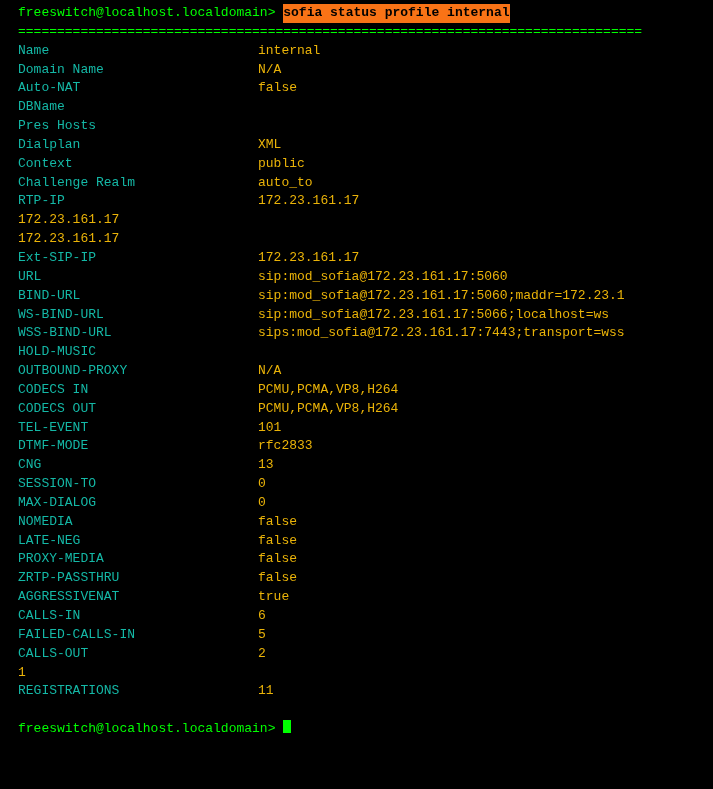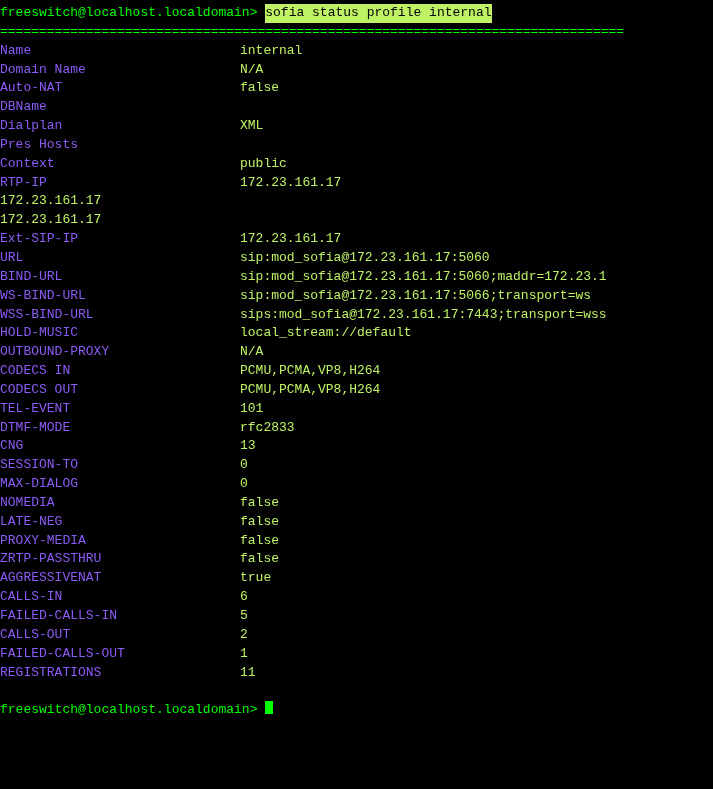--- a/index.html
+++ b/index.html
@@ -11,41 +11,42 @@
       background-color: #000000;
       color: #00ff00;
       font-family: 'Courier New', Courier, monospace;
       font-size: 13px;
       line-height: 1.45;
       width: 713px;
       min-height: 789px;
       overflow-x: hidden;
     }
     .terminal {
-      padding: 4px 0;
+      padding: 4px 18px;
       width: 100%;
     }
     .line {
       display: flex;
       white-space: pre;
     }
     .prompt {
       color: #00ff00;
     }
     .command-highlight {
-      background-color: #bef264;
+      background-color: #f97316;
       color: #000000;
+      font-weight: bold;
     }
     .label-col {
       display: inline-block;
       width: 240px;
-      color: #8b5cf6;
+      color: #14b8a6;
     }
     .value-col {
-      color: #bef264;
+      color: #eab308;
     }
     .cursor {
       display: inline-block;
       width: 8px;
       height: 13px;
       background: #00ff00;
       vertical-align: text-bottom;
     }
   </style>
 </head>
@@ -59,49 +60,50 @@
 
   <div class="line">
     <span>================================================================================</span>
   </div>
 
   <div id="data-rows">
       <div class="line"><span class="label-col">Name</span><span class="value-col">internal</span></div>
       <div class="line"><span class="label-col">Domain Name</span><span class="value-col">N/A</span></div>
       <div class="line"><span class="label-col">Auto-NAT</span><span class="value-col">false</span></div>
       <div class="line"><span class="label-col">DBName</span></div>
+      <div class="line"><span class="label-col">Pres Hosts</span><span class="value-col"></span></div>
       <div class="line"><span class="label-col">Dialplan</span><span class="value-col">XML</span></div>
-      <div class="line"><span class="label-col">Pres Hosts</span><span class="value-col"></span></div>
       <div class="line"><span class="label-col">Context</span><span class="value-col">public</span></div>
+      <div class="line"><span class="label-col">Challenge Realm</span><span class="value-col">auto_to</span></div>
       <div class="line"><span class="label-col">RTP-IP</span><span class="value-col">172.23.161.17</span></div>
       <div class="line"><span class="value-col">172.23.161.17</span></div>
       <div class="line"><span class="value-col">172.23.161.17</span></div>
       <div class="line"><span class="label-col">Ext-SIP-IP</span><span class="value-col">172.23.161.17</span></div>
       <div class="line"><span class="label-col">URL</span><span class="value-col">sip:mod_sofia@172.23.161.17:5060</span></div>
       <div class="line"><span class="label-col">BIND-URL</span><span class="value-col">sip:mod_sofia@172.23.161.17:5060;maddr=172.23.1</span></div>
-      <div class="line"><span class="label-col">WS-BIND-URL</span><span class="value-col">sip:mod_sofia@172.23.161.17:5066;transport=ws</span></div>
+      <div class="line"><span class="label-col">WS-BIND-URL</span><span class="value-col">sip:mod_sofia@172.23.161.17:5066;localhost=ws</span></div>
       <div class="line"><span class="label-col">WSS-BIND-URL</span><span class="value-col">sips:mod_sofia@172.23.161.17:7443;transport=wss</span></div>
-      <div class="line"><span class="label-col">HOLD-MUSIC</span><span class="value-col">local_stream://default</span></div>
+      <div class="line"><span class="label-col">HOLD-MUSIC</span></div>
       <div class="line"><span class="label-col">OUTBOUND-PROXY</span><span class="value-col">N/A</span></div>
       <div class="line"><span class="label-col">CODECS IN</span><span class="value-col">PCMU,PCMA,VP8,H264</span></div>
       <div class="line"><span class="label-col">CODECS OUT</span><span class="value-col">PCMU,PCMA,VP8,H264</span></div>
       <div class="line"><span class="label-col">TEL-EVENT</span><span class="value-col">101</span></div>
       <div class="line"><span class="label-col">DTMF-MODE</span><span class="value-col">rfc2833</span></div>
       <div class="line"><span class="label-col">CNG</span><span class="value-col">13</span></div>
       <div class="line"><span class="label-col">SESSION-TO</span><span class="value-col">0</span></div>
       <div class="line"><span class="label-col">MAX-DIALOG</span><span class="value-col">0</span></div>
       <div class="line"><span class="label-col">NOMEDIA</span><span class="value-col">false</span></div>
       <div class="line"><span class="label-col">LATE-NEG</span><span class="value-col">false</span></div>
       <div class="line"><span class="label-col">PROXY-MEDIA</span><span class="value-col">false</span></div>
       <div class="line"><span class="label-col">ZRTP-PASSTHRU</span><span class="value-col">false</span></div>
       <div class="line"><span class="label-col">AGGRESSIVENAT</span><span class="value-col">true</span></div>
       <div class="line"><span class="label-col">CALLS-IN</span><span class="value-col">6</span></div>
       <div class="line"><span class="label-col">FAILED-CALLS-IN</span><span class="value-col">5</span></div>
       <div class="line"><span class="label-col">CALLS-OUT</span><span class="value-col">2</span></div>
-      <div class="line"><span class="label-col">FAILED-CALLS-OUT</span><span class="value-col">1</span></div>
+      <div class="line"><span class="value-col">1</span></div>
       <div class="line"><span class="label-col">REGISTRATIONS</span><span class="value-col">11</span></div>
     </div>
 
   <div class="line">&nbsp;</div>
 
   <div class="line">
     <span class="prompt">freeswitch@localhost.localdomain&gt; </span><span class="cursor"></span>
   </div>
 </div>
 

